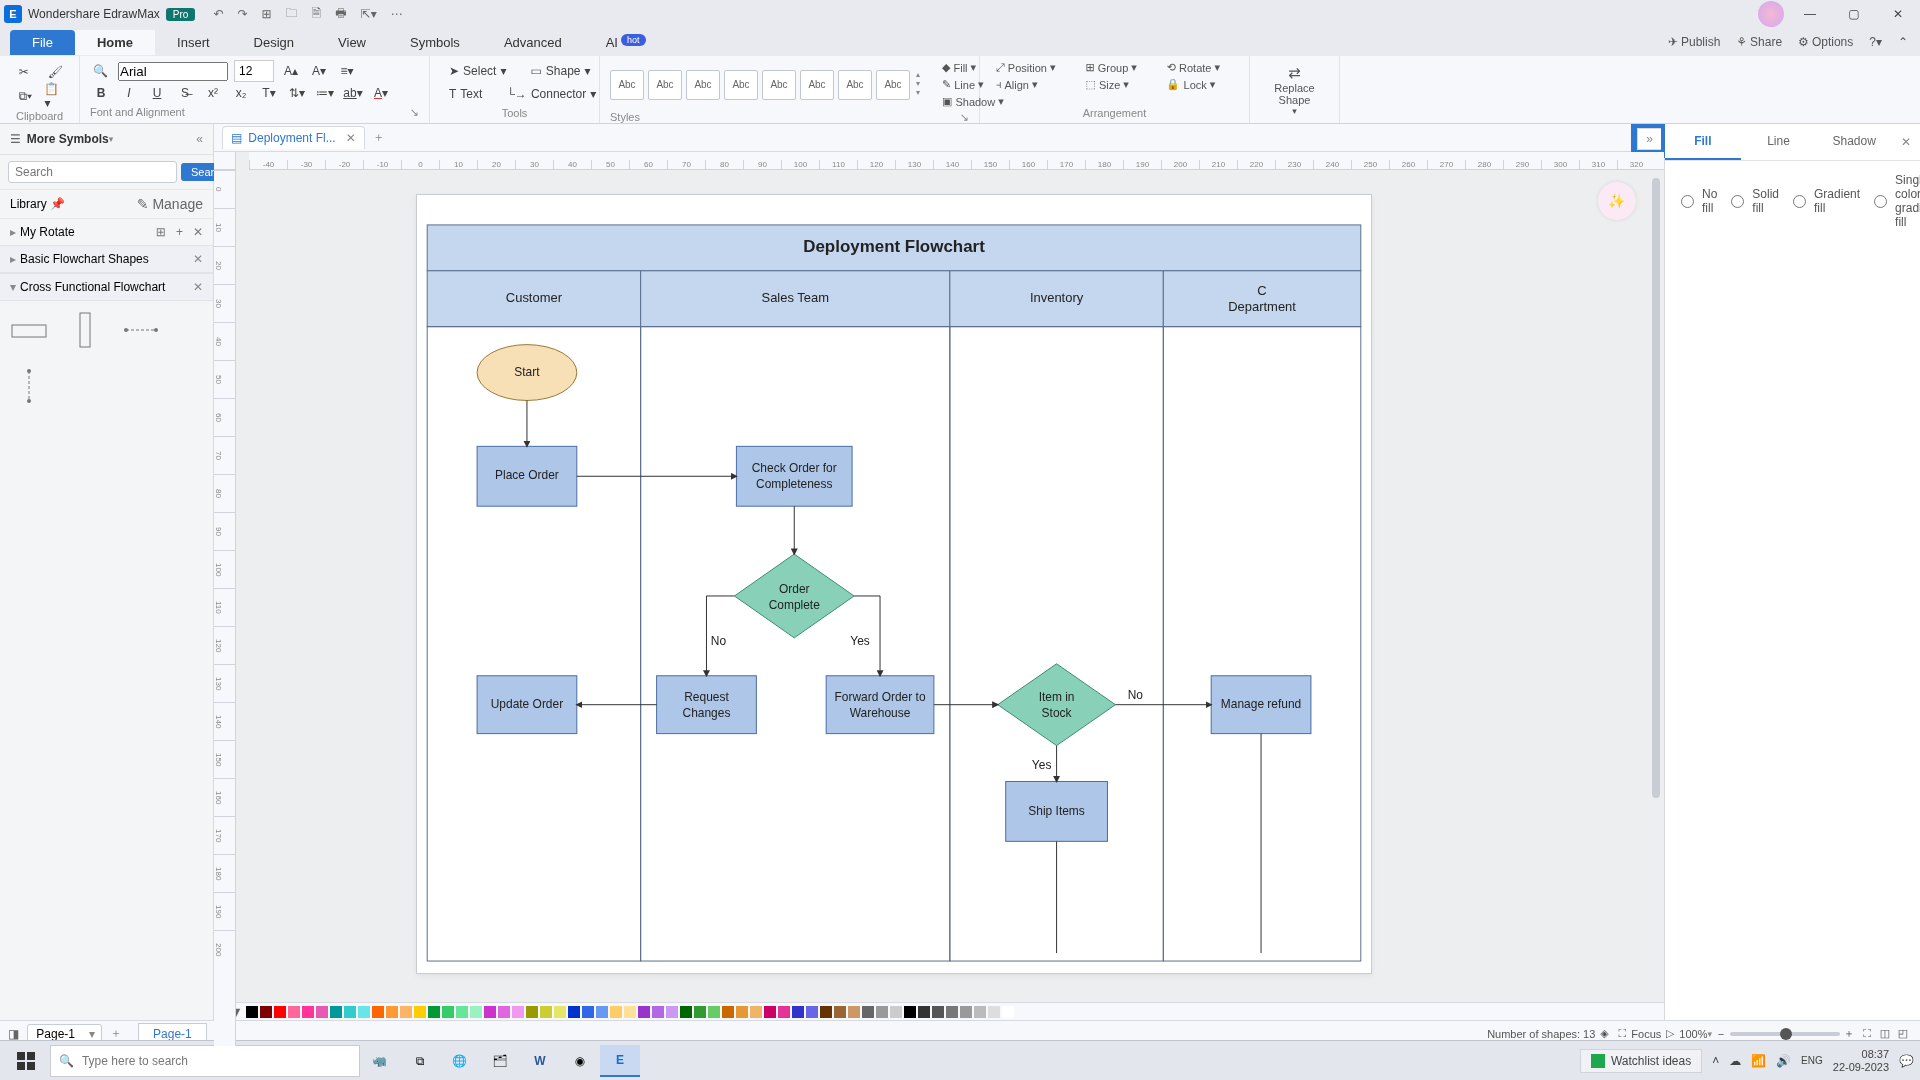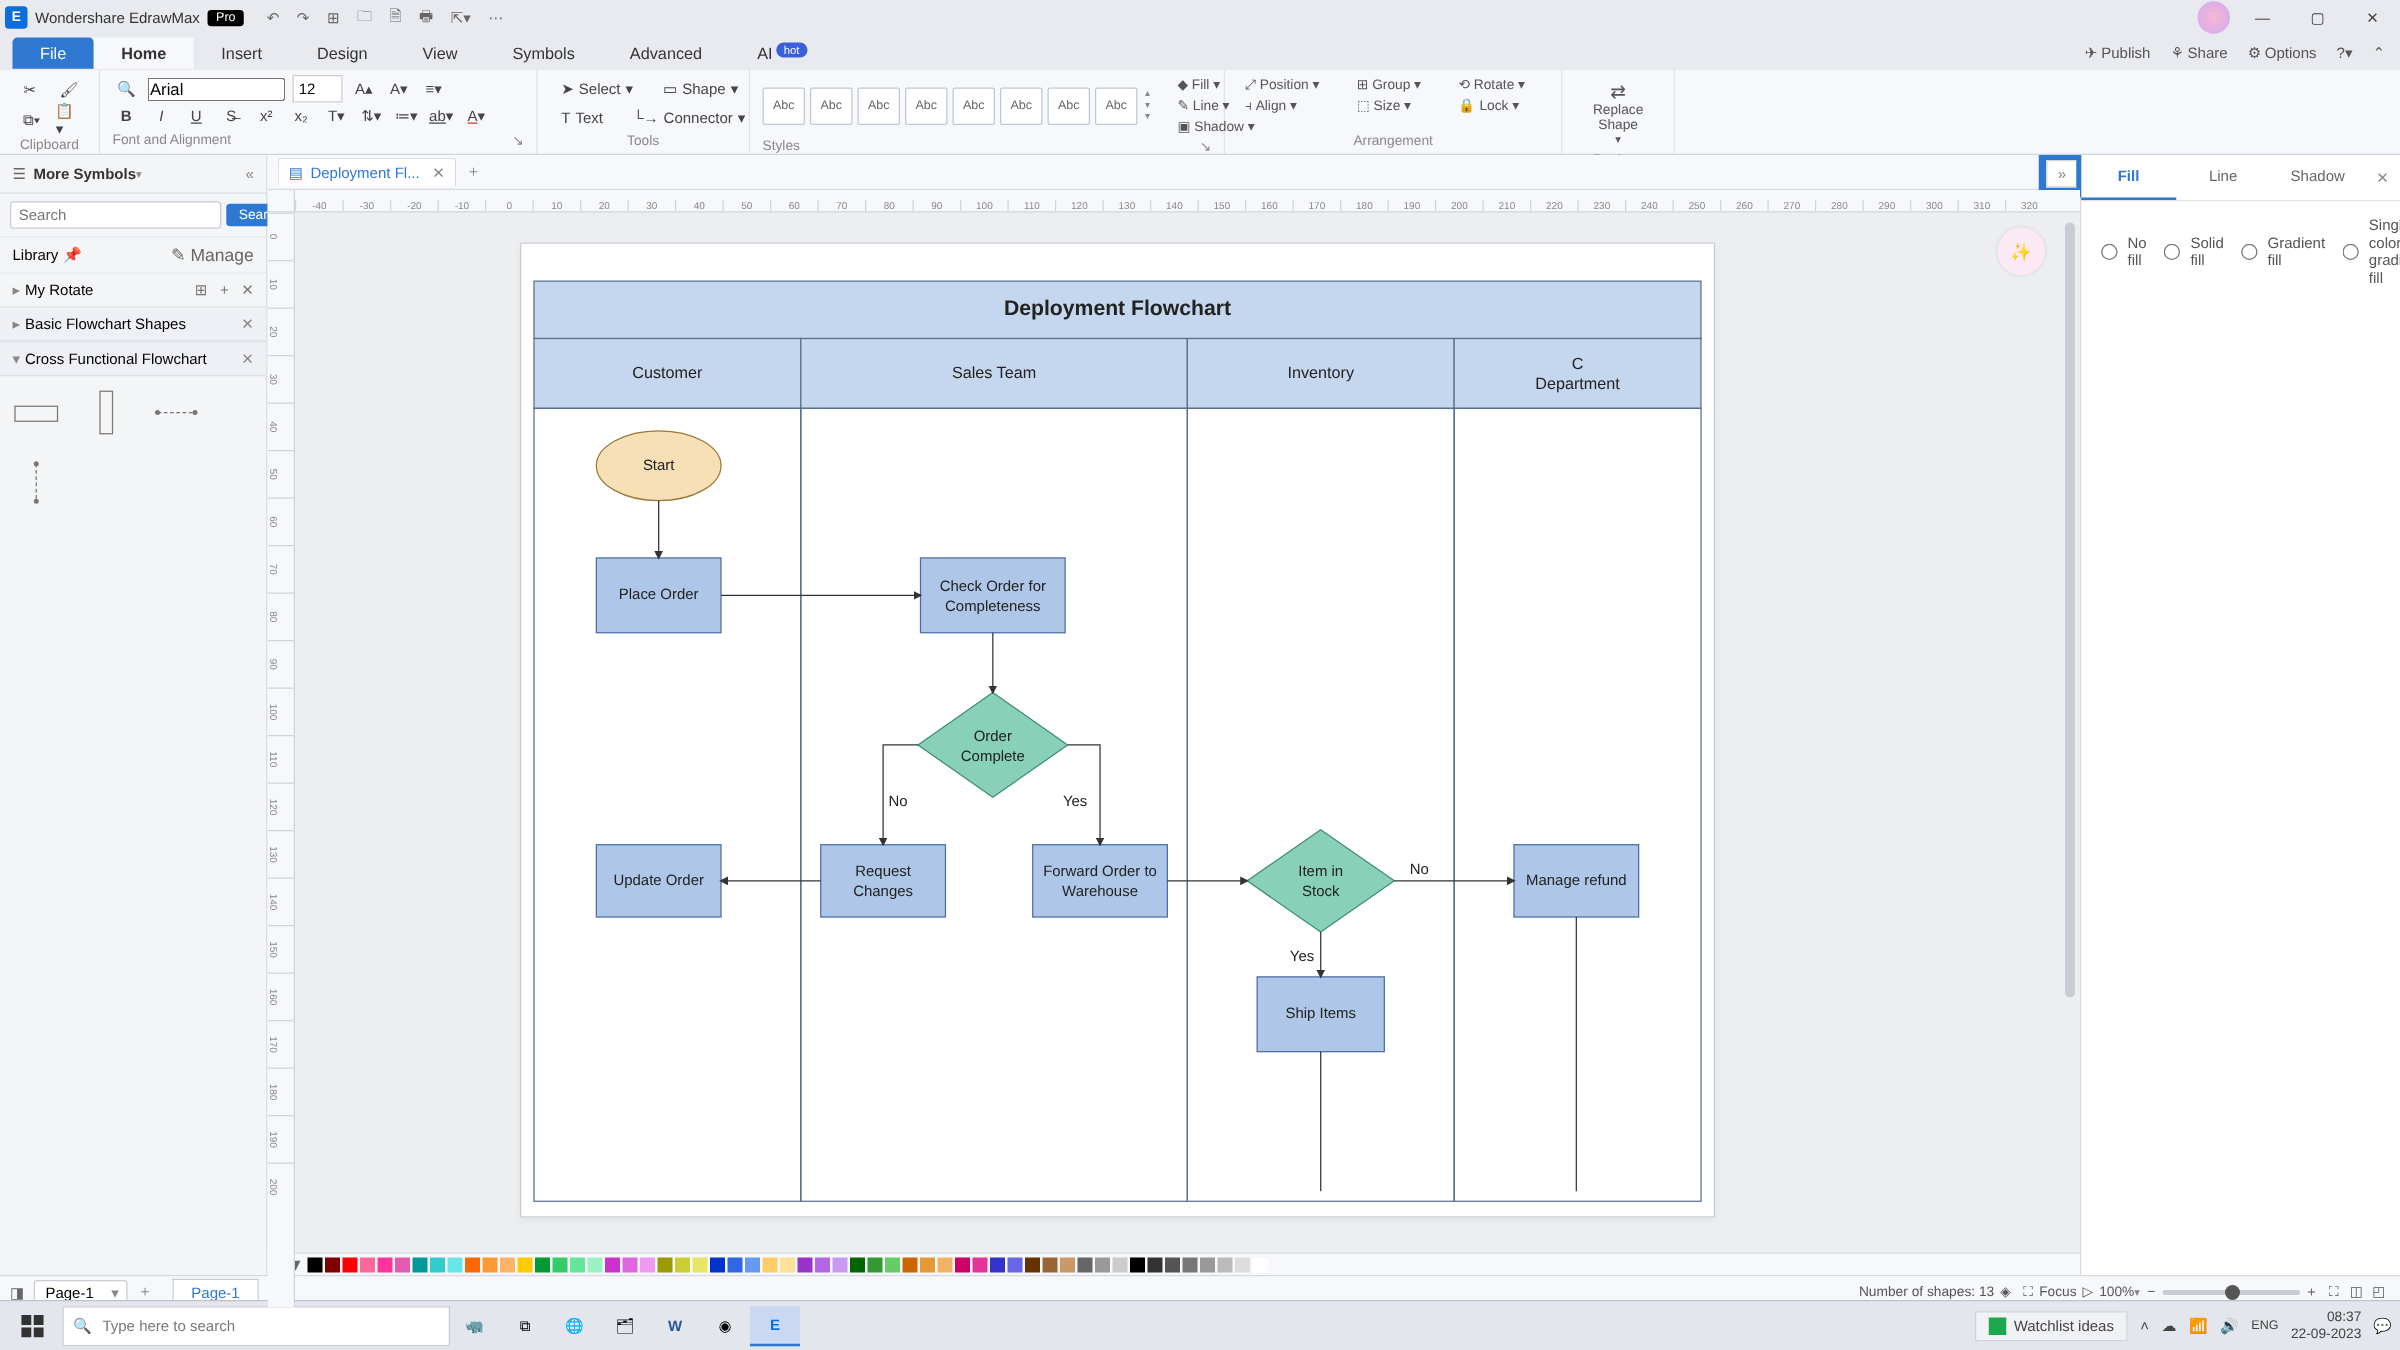--- a/index.html
+++ b/index.html
@@ -1,21 +1,21 @@
 <!DOCTYPE html>
 <html><head>
 <meta charset="utf-8">
 <style>
 * { margin: 0; padding: 0; box-sizing: border-box; font-family: "Segoe UI", Arial, sans-serif; }
 body { background: #f0f0f0; width: 1920px; height: 1080px; overflow: hidden; position: relative; }
 
 
 .title-bar { height: 28px; background: #e8eaf0; display: flex; align-items: center; padding: 0 4px; font-size: 12px; color: #333; }
 .title-bar .logo { width: 18px; height: 18px; background: #0b6edc; color: #fff; border-radius: 3px; display: flex; align-items: center; justify-content: center; font-size: 11px; font-weight: bold; margin-right: 6px; }
-.title-bar .pro { background: #000000; color: #fff; padding: 1px 7px; border-radius: 3px; font-size: 10px; margin-left: 6px; }
+.title-bar .pro { background: #0f766e; color: #fff; padding: 1px 7px; border-radius: 3px; font-size: 10px; margin-left: 6px; }
 .title-bar .qat { display: flex; gap: 14px; margin-left: 18px; align-items: center; color: #666; }
 .title-bar .qat span { cursor: pointer; }
 .title-bar .right { margin-left: auto; display: flex; align-items: center; gap: 8px; }
 .title-bar .avatar { width: 26px; height: 26px; border-radius: 50%; background: radial-gradient(circle,#f7b8d1,#d0a8f2); }
 .title-bar .winbtn { width: 36px; height: 24px; display: flex; align-items: center; justify-content: center; color: #444; }
 
 
 .menu-row { height: 28px; background: #e8eaf0; display: flex; align-items: center; padding-left: 10px; font-size: 13px; }
 .menu-row .tab { padding: 5px 22px; cursor: pointer; color: #333; }
 .menu-row .tab.file { background: #2f78d1; color: #fff; border-radius: 4px 4px 0 0; }
@@ -59,21 +59,21 @@
 .left-panel .shape-thumb { width: 38px; height: 38px; position: relative; }
 
 
 .doc-tabs { height: 28px; background: #f7f8fb; border-bottom: 1px solid #d6d9e0; display: flex; align-items: center; padding-left: 8px; font-size: 12px; }
 .doc-tabs .dtab { display: flex; align-items: center; gap: 6px; padding: 4px 8px; background: #fff; border: 1px solid #d6d9e0; border-bottom: none; border-radius: 4px 4px 0 0; color: #2f78d1; }
 .doc-tabs .add { margin-left: 8px; color: #888; cursor: pointer; }
 
 
 .center { flex: 1; display: flex; flex-direction: column; position: relative; }
 .canvas-wrap { flex: 1; position: relative; overflow: hidden; background: #eceef0; }
-.ruler-h { position: absolute; top: 0; left: 22px; right: 0; height: 18px; background: #f7f8fb; border-bottom: 1px solid #cfd3dc; font-size: 8px; color: #888; display: flex; align-items: flex-end; overflow: hidden; z-index: 3; }
+.ruler-h { position: absolute; top: 0; left: 35px; right: 0; height: 18px; background: #f7f8fb; border-bottom: 1px solid #cfd3dc; font-size: 8px; color: #888; display: flex; align-items: flex-end; overflow: hidden; z-index: 3; }
 .ruler-h span { flex: 0 0 38px; text-align: center; border-left: 1px solid #d0d4dd; }
 .ruler-v { position: absolute; top: 18px; left: 0; bottom: 0; width: 22px; background: #f7f8fb; border-right: 1px solid #cfd3dc; font-size: 8px; color: #888; writing-mode: vertical-lr; display: flex; overflow: hidden; z-index: 3; }
 .ruler-v span { flex: 0 0 38px; text-align: center; border-top: 1px solid #d0d4dd; }
 .ruler-corner { position: absolute; top: 0; left: 0; width: 22px; height: 18px; background: #f7f8fb; border-right: 1px solid #cfd3dc; border-bottom: 1px solid #cfd3dc; z-index: 4; }
 
 .page-area { position: absolute; top: 18px; left: 22px; right: 0; bottom: 0; overflow: auto; }
 .page { position: absolute; left: 180px; top: 24px; width: 956px; height: 780px; background: #fff; border: 1px solid #c9ccd4; box-shadow: 0 2px 6px rgba(0,0,0,.06); }
 .flowchart { position: absolute; inset: 0; }
 .flowchart svg { position: absolute; inset: 0; width: 100%; height: 100%; }
 

